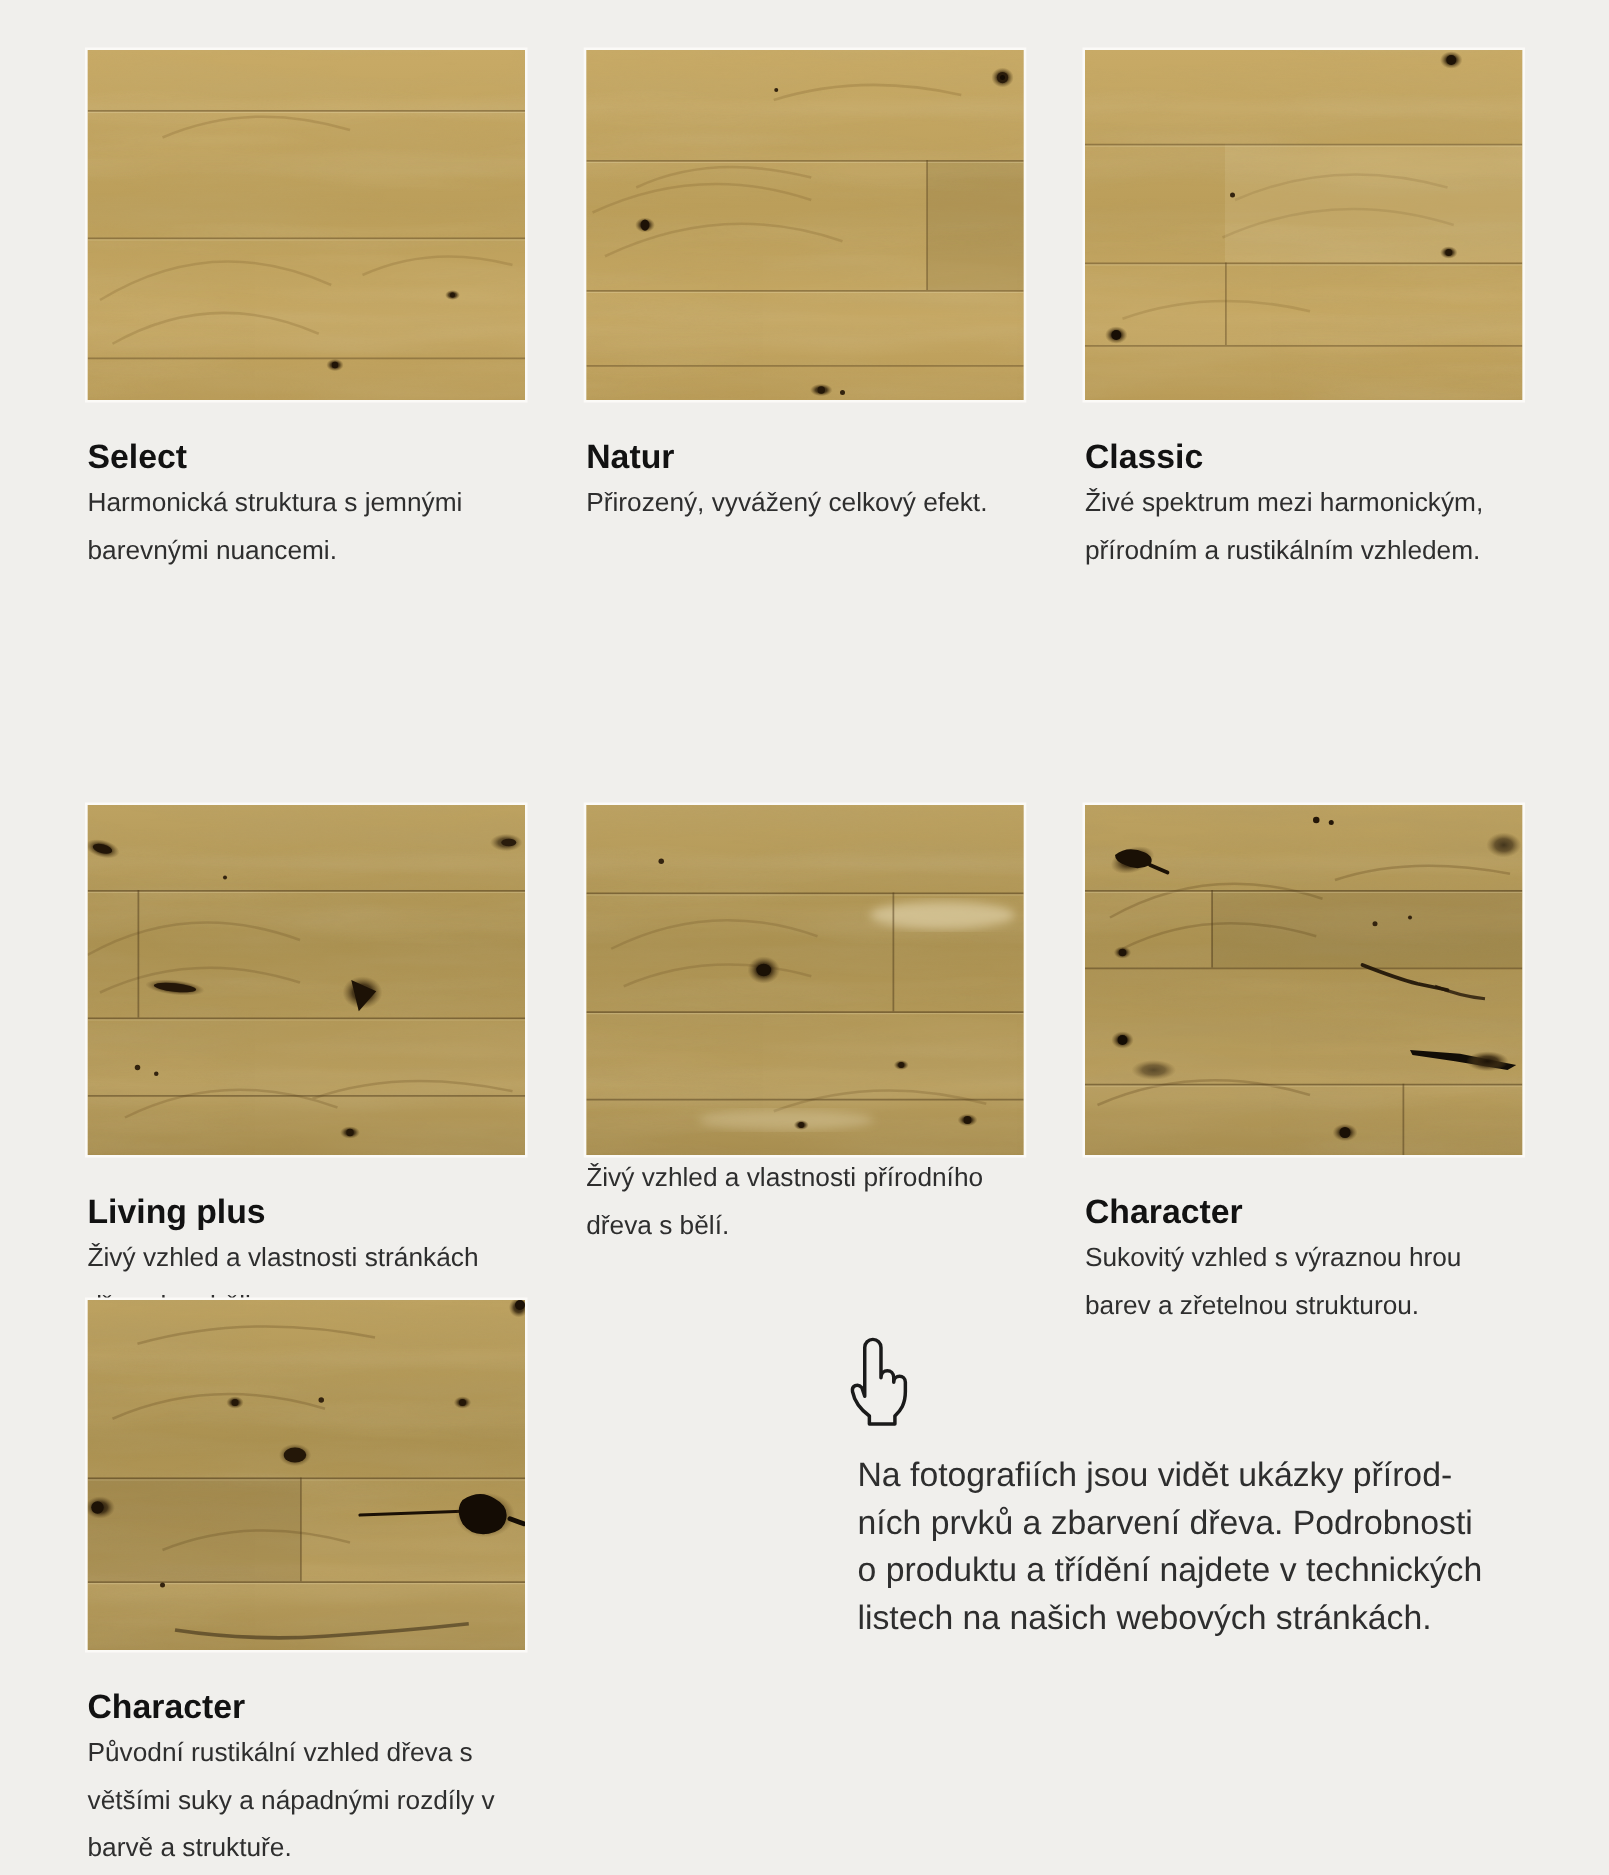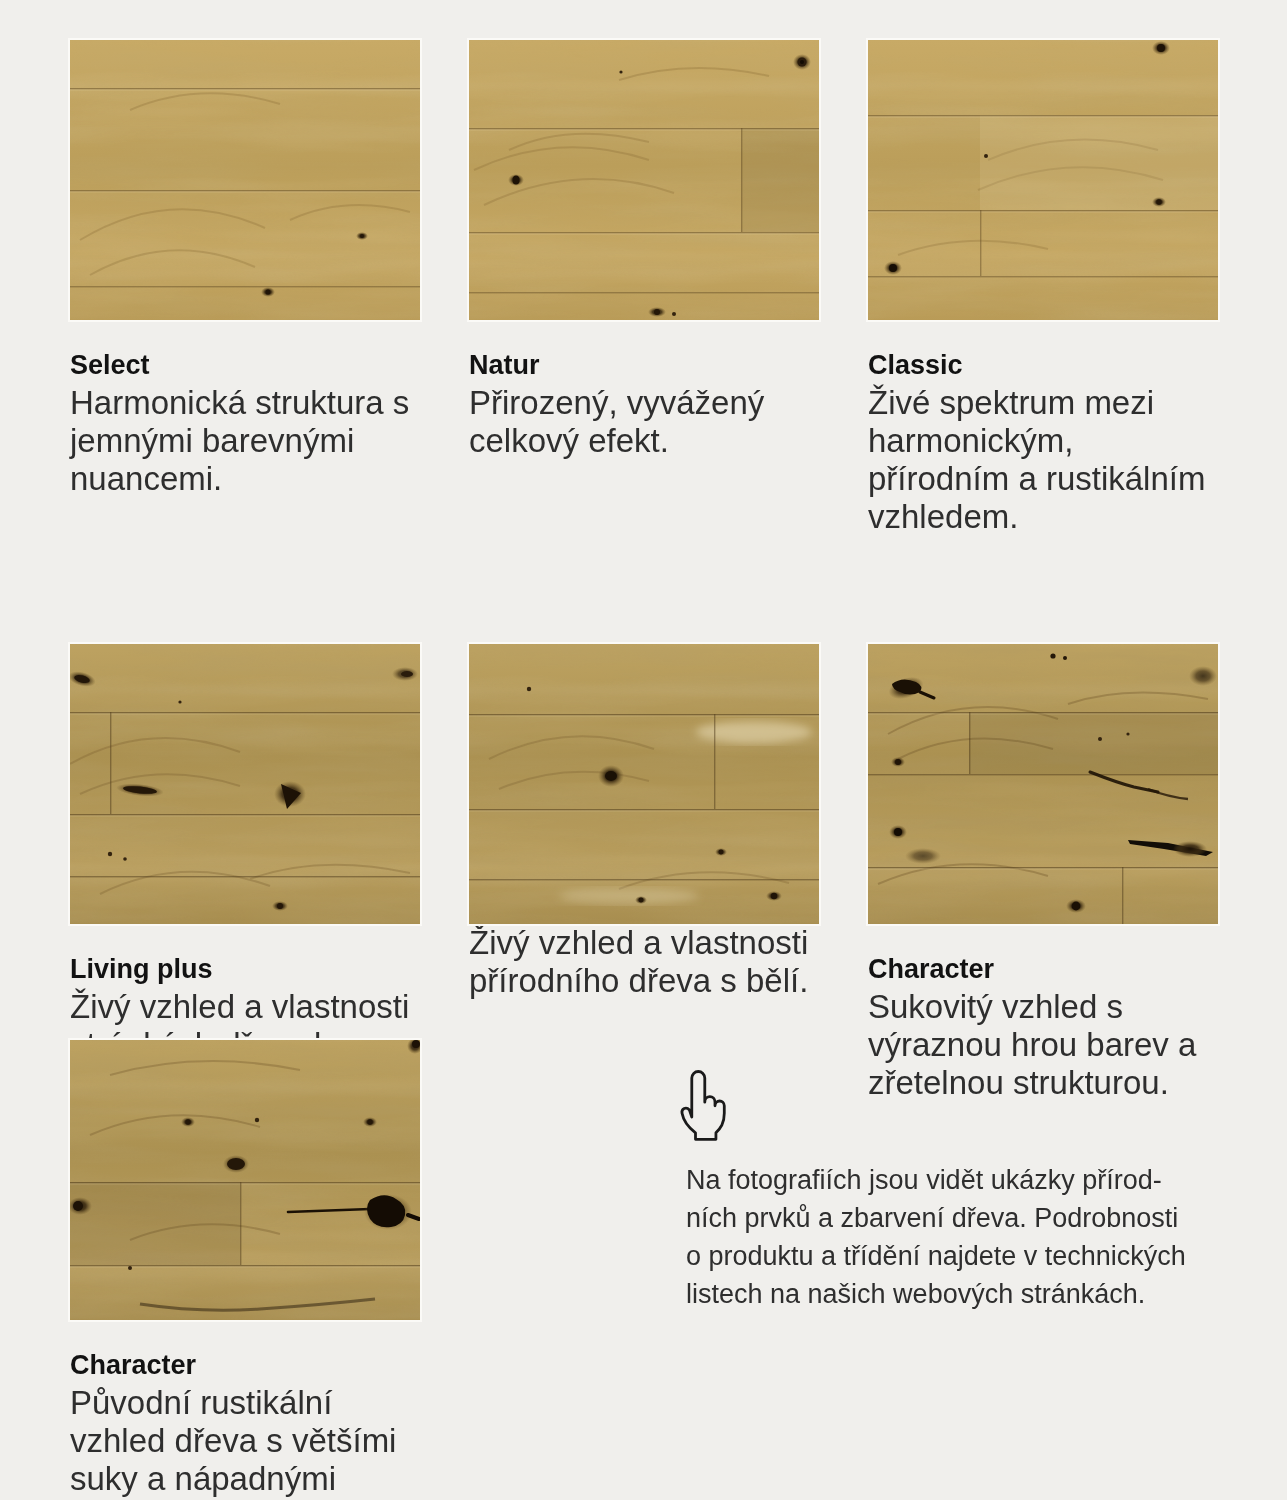--- a/index.html
+++ b/index.html
@@ -25,21 +25,21 @@
     outline:2px solid #fbfaf7;
     background:#bfa25e;
   }
   .title{
     font-weight:bold;
     font-size:27px;line-height:38px;
     color:#121212;
     margin-top:26px;
   }
   .desc{
-    font-size:33px;line-height:38px;
+    font-size:21px;line-height:38px;
     color:#2e2e2e;
     width:352px;
     hyphens:manual;
   }
   .note{
     grid-column:2 / 4;
     padding-left:203px;
     padding-top:25px;
   }
   .hand{display:block;}

